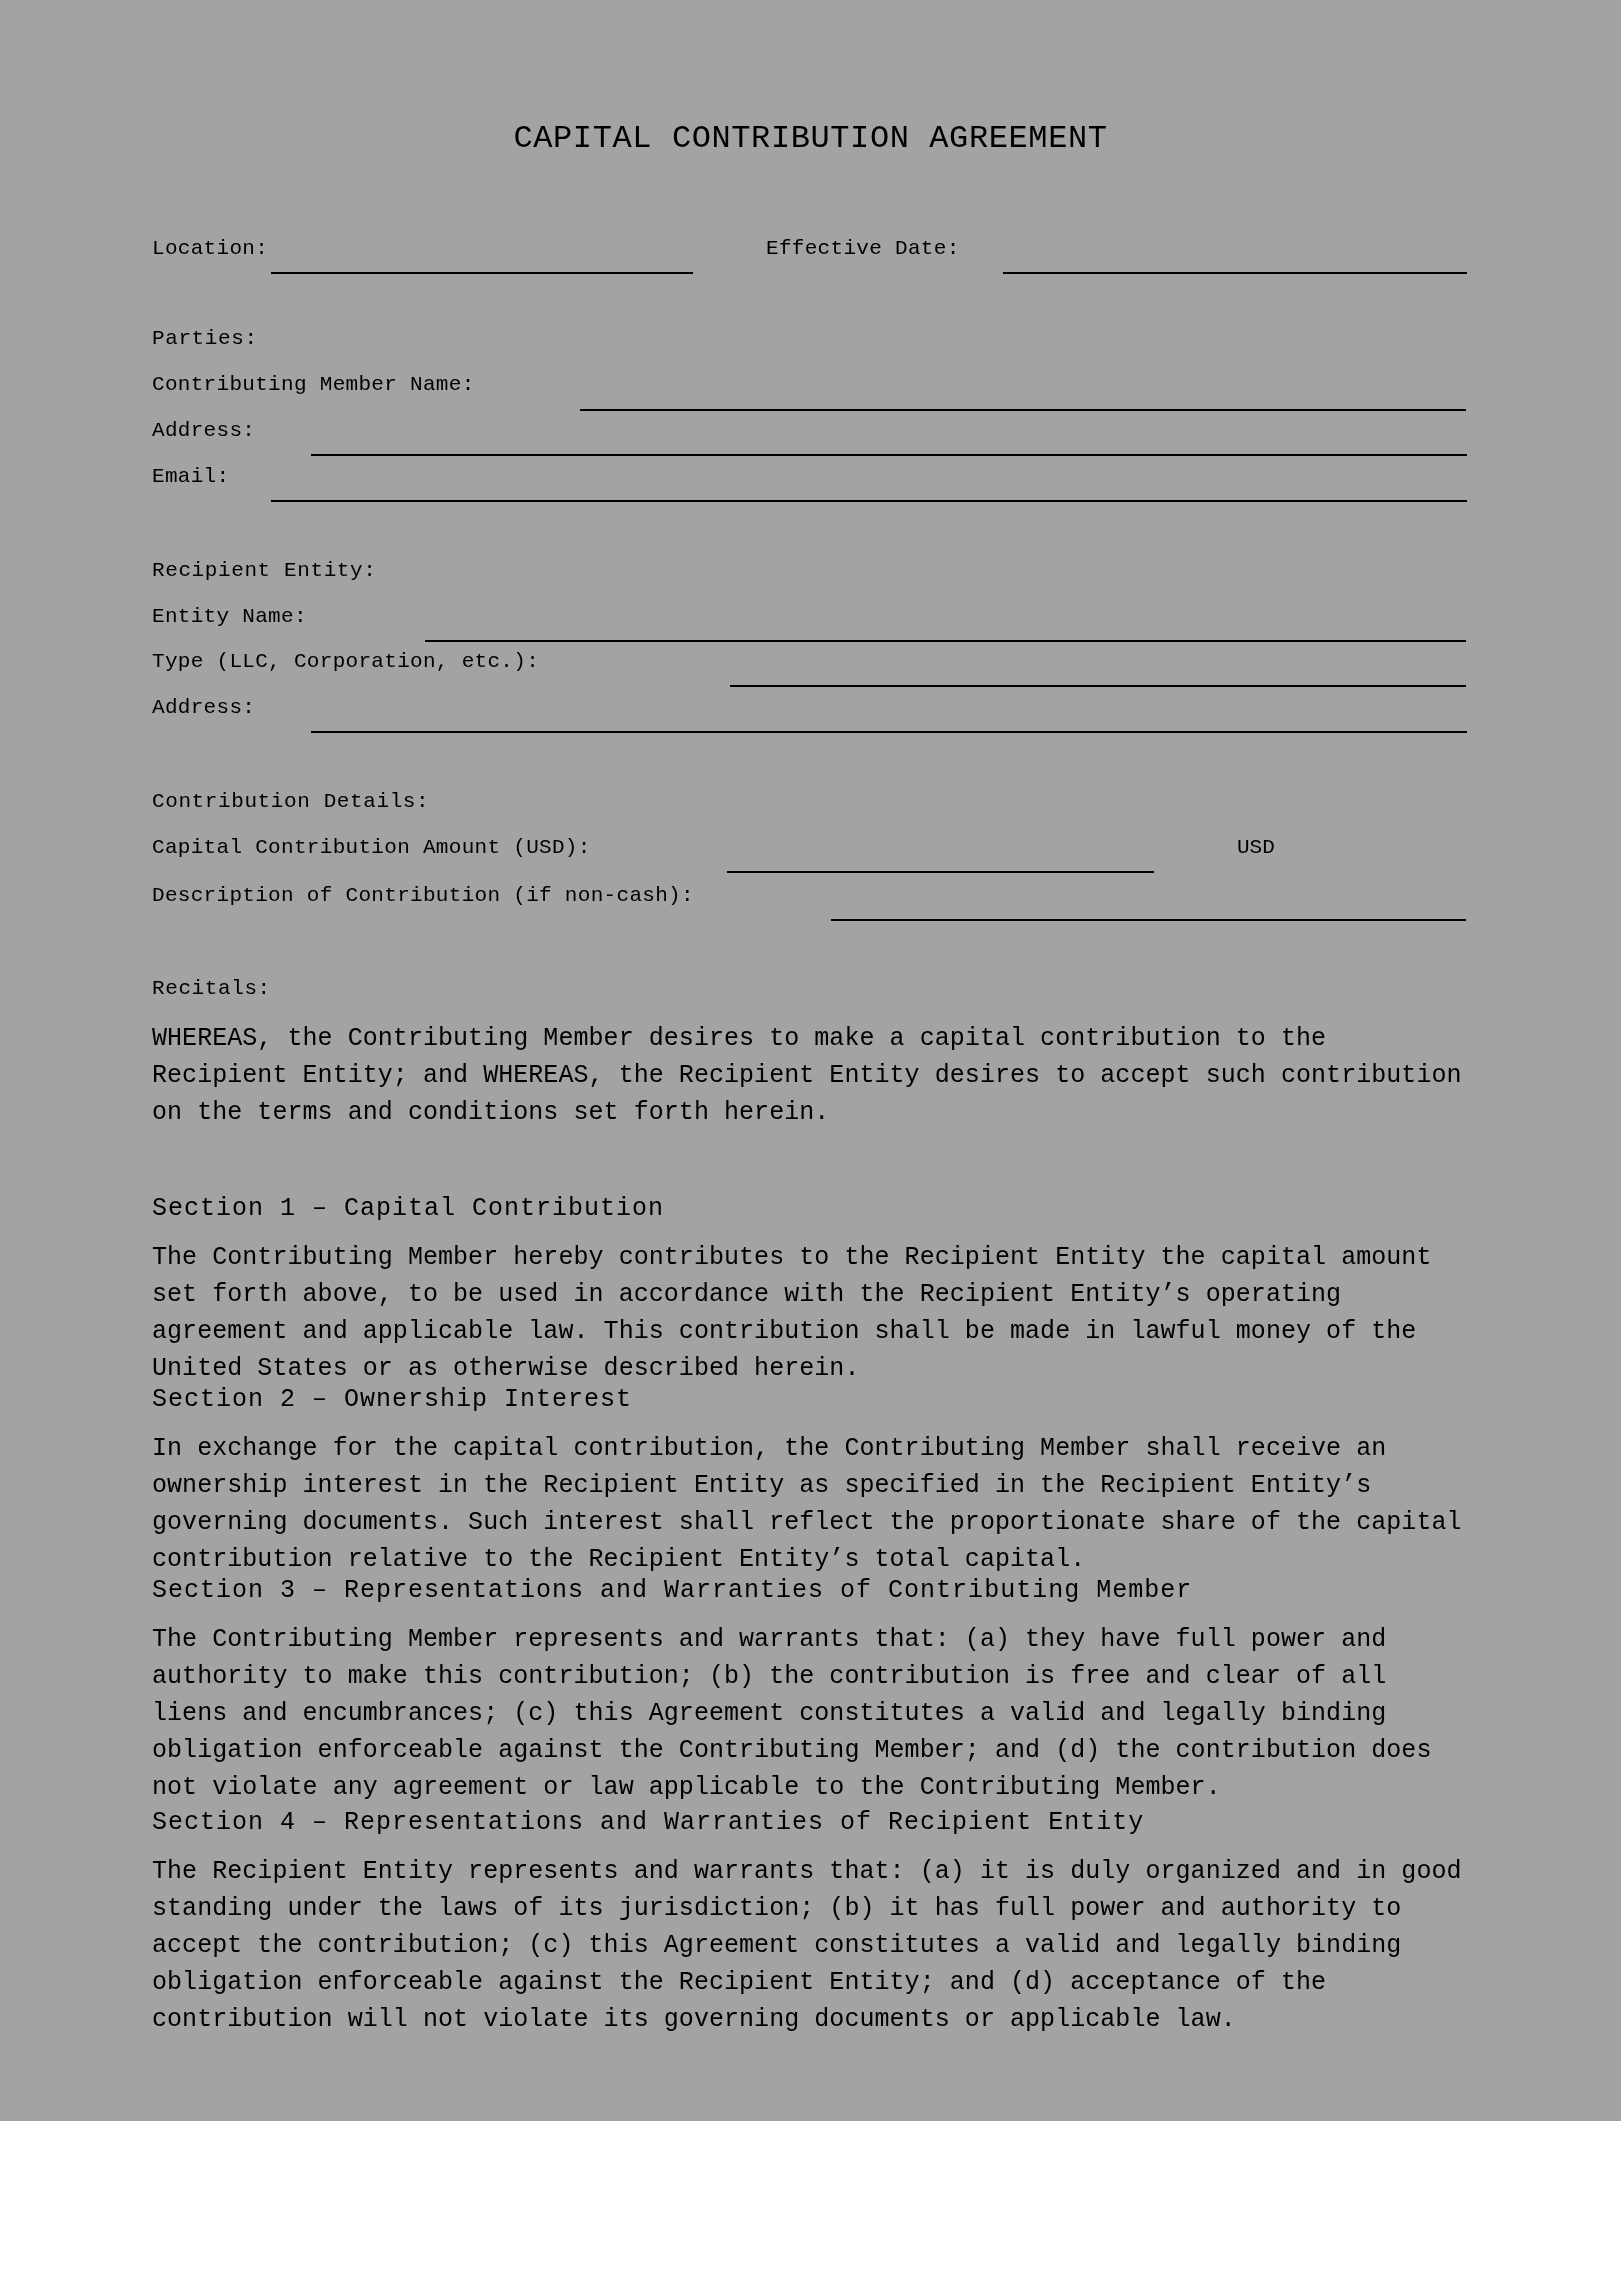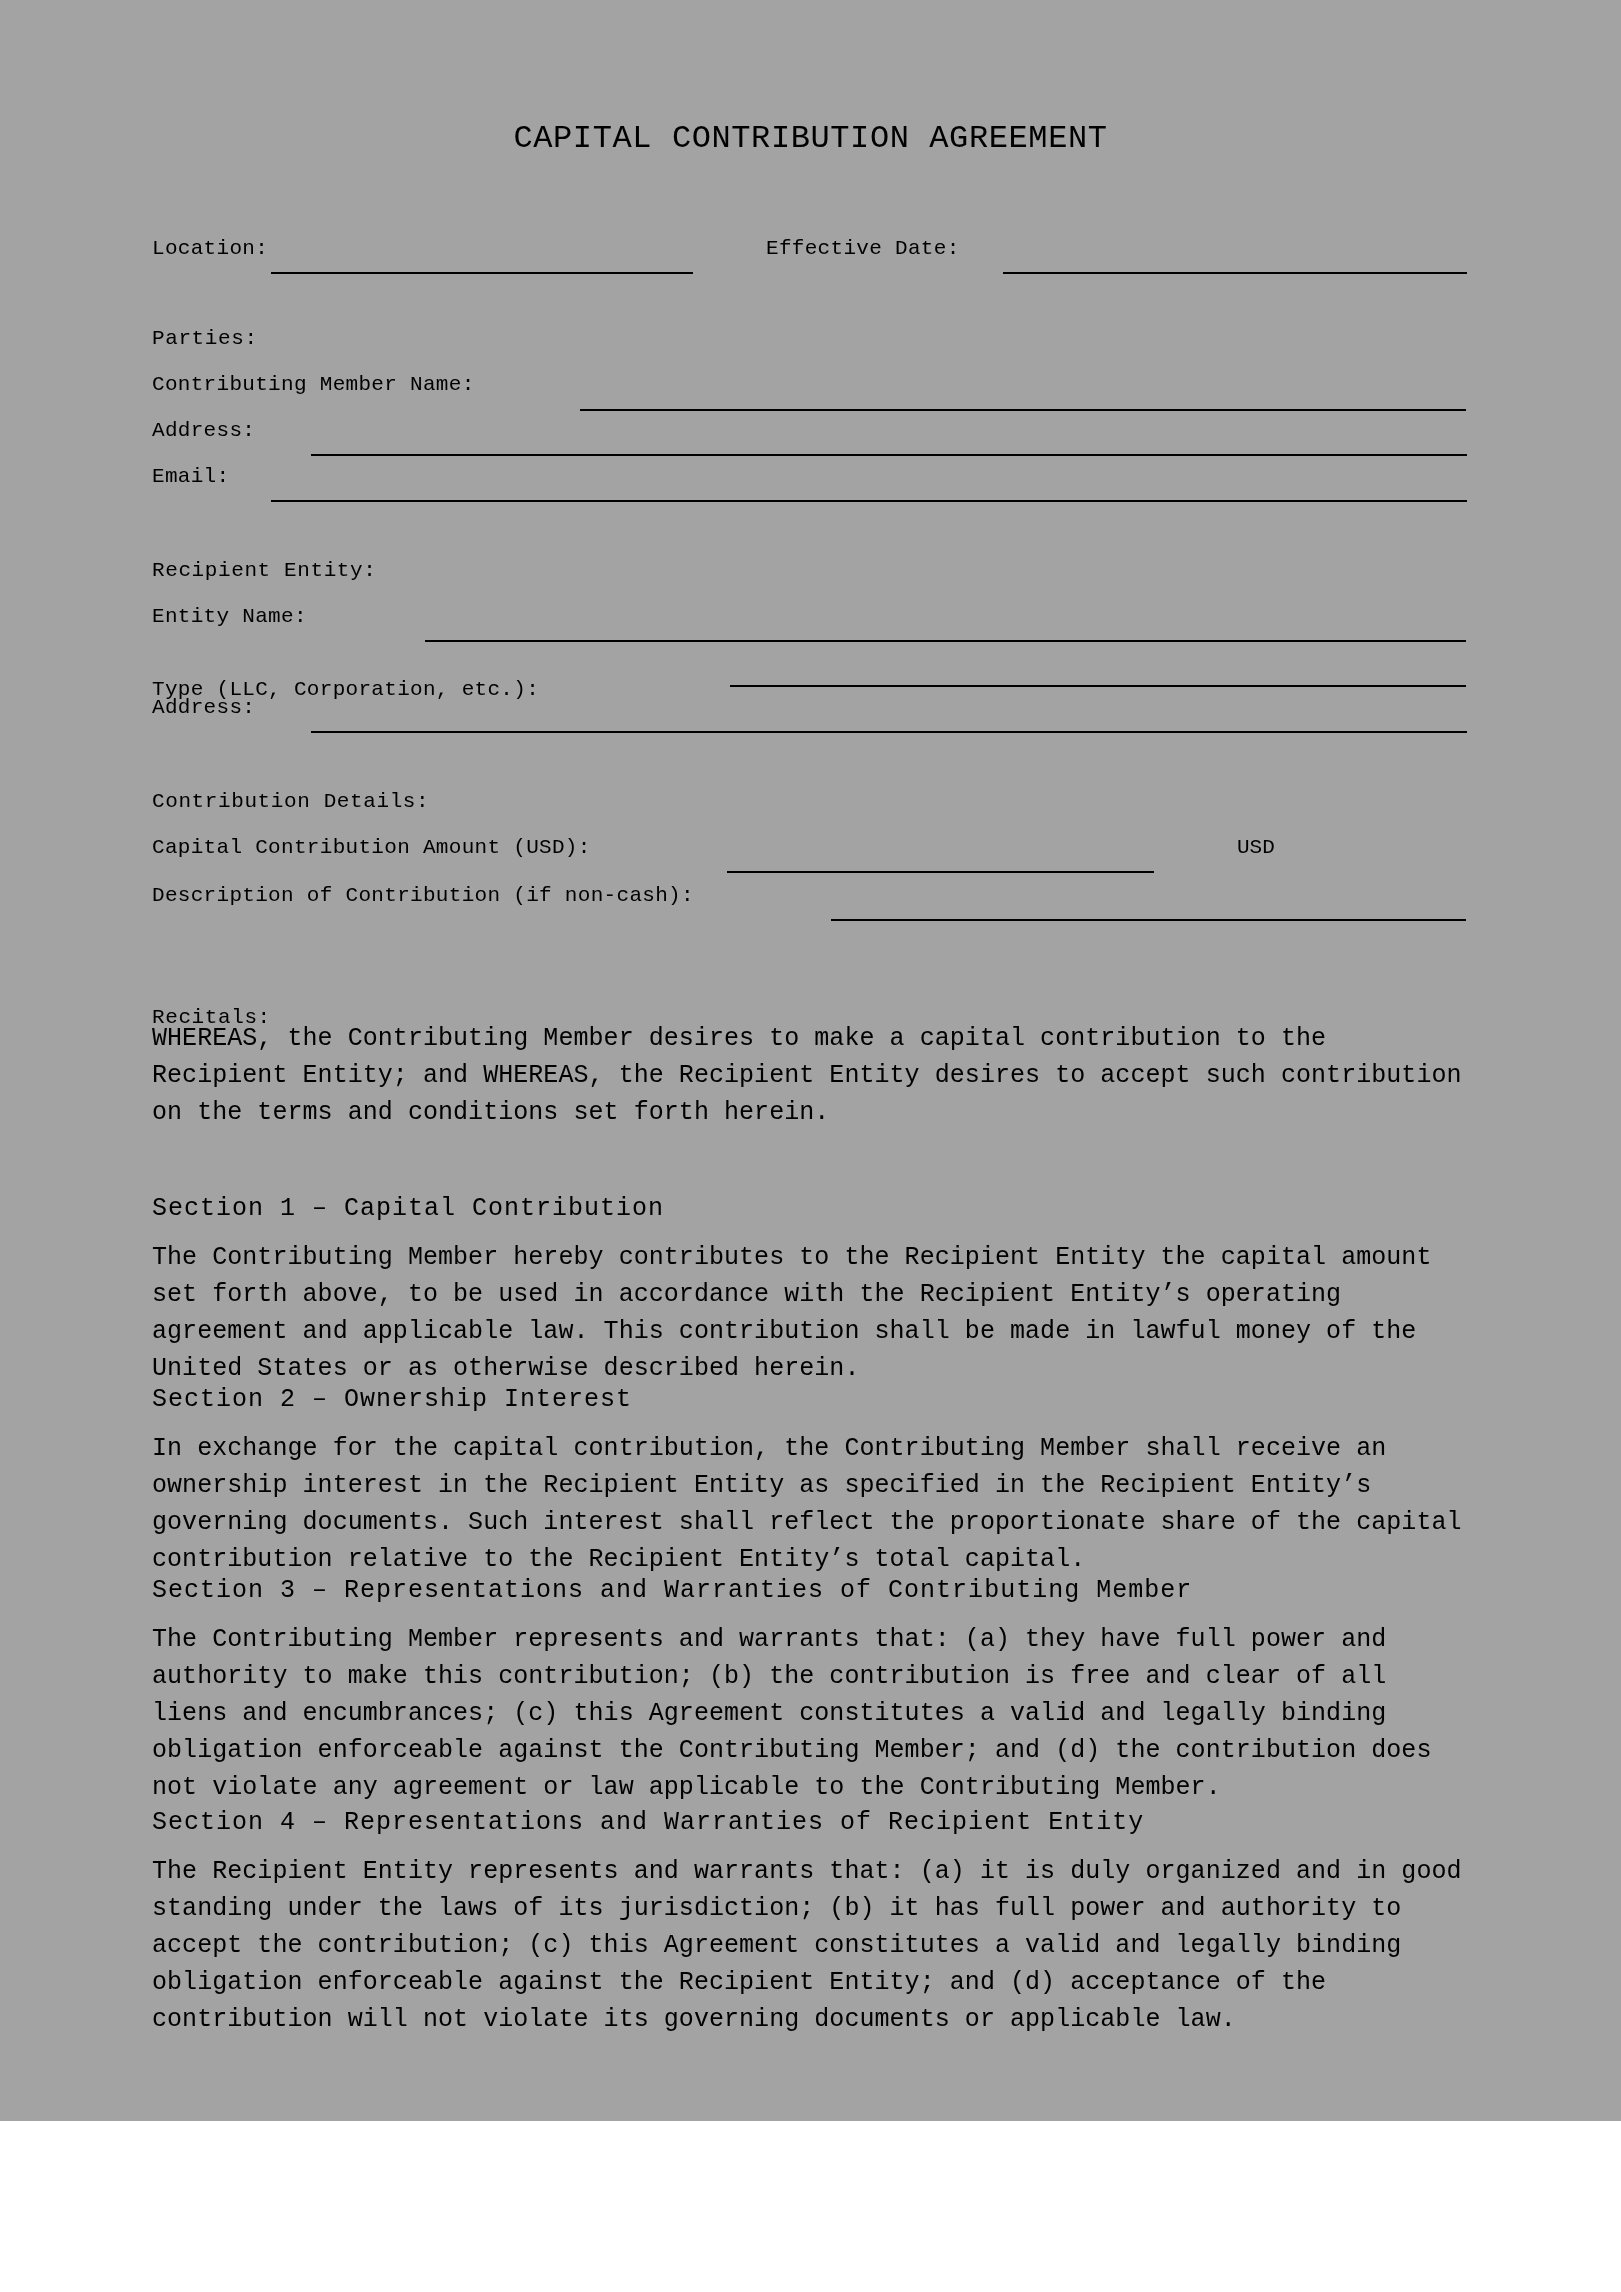--- a/index.html
+++ b/index.html
@@ -99,36 +99,36 @@
   <div class="rule" style="left:311px; top:454px; width:1156px;"></div>
 
   <div class="ln lbl" style="left:152px; top:466px;">Email:</div>
   <div class="rule" style="left:271px; top:500px; width:1196px;"></div>
 
   <div class="ln grp" style="left:152px; top:560px;">Recipient Entity:</div>
 
   <div class="ln lbl" style="left:152px; top:606px;">Entity Name:</div>
   <div class="rule" style="left:425px; top:640px; width:1041px;"></div>
 
-  <div class="ln lbl" style="left:152px; top:651px;margin-top:28px;">Type (LLC, Corporation, etc.):</div>
+  <div class="ln lbl" style="left:152px; top:651px;">Type (LLC, Corporation, etc.):</div>
   <div class="rule" style="left:730px; top:685px; width:736px;"></div>
 
   <div class="ln lbl" style="left:152px; top:697px;">Address:</div>
   <div class="rule" style="left:311px; top:731px; width:1156px;"></div>
 
   <div class="ln grp" style="left:152px; top:791px;">Contribution Details:</div>
 
   <div class="ln lbl" style="left:152px; top:837px;">Capital Contribution Amount (USD):</div>
   <div class="rule" style="left:727px; top:871px; width:427px;"></div>
   <div class="ln" style="left:1237px; top:837px;">USD</div>
 
   <div class="ln lbl" style="left:152px; top:885px;">Description of Contribution (if non-cash):</div>
   <div class="rule" style="left:831px; top:919px; width:635px;"></div>
 
-  <div class="ln grp" style="left:152px; top:978px;margin-top:29px;">Recitals:</div>
+  <div class="ln grp" style="left:152px; top:978px;">Recitals:</div>
   <div class="para recitals" style="top:1020px;">WHEREAS, the Contributing Member desires to make a capital contribution to the Recipient Entity; and WHEREAS, the Recipient Entity desires to accept such contribution on the terms and conditions set forth herein.</div>
 
   <div class="sec-head" style="left:152px; top:1196px;">Section 1 – Capital Contribution</div>
   <div class="para" style="top:1239px;">The Contributing Member hereby contributes to the Recipient Entity the capital amount set forth above, to be used in accordance with the Recipient Entity’s operating agreement and applicable law. This contribution shall be made in lawful money of the United States or as otherwise described herein.</div>
 
   <div class="sec-head" style="left:152px; top:1387px;">Section 2 – Ownership Interest</div>
   <div class="para" style="top:1430px;">In exchange for the capital contribution, the Contributing Member shall receive an ownership interest in the Recipient Entity as specified in the Recipient Entity’s governing documents. Such interest shall reflect the proportionate share of the capital contribution relative to the Recipient Entity’s total capital.</div>
 
   <div class="sec-head" style="left:152px; top:1578px;">Section 3 – Representations and Warranties of Contributing Member</div>
   <div class="para" style="top:1621px;">The Contributing Member represents and warrants that: (a) they have full power and authority to make this contribution; (b) the contribution is free and clear of all liens and encumbrances; (c) this Agreement constitutes a valid and legally binding obligation enforceable against the Contributing Member; and (d) the contribution does not violate any agreement or law applicable to the Contributing Member.</div>

